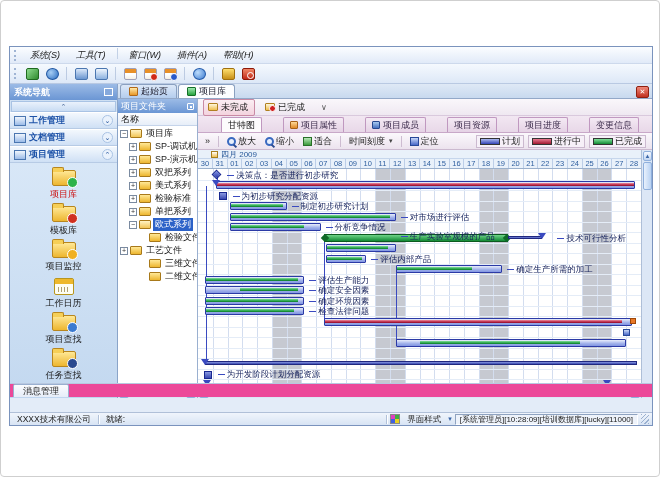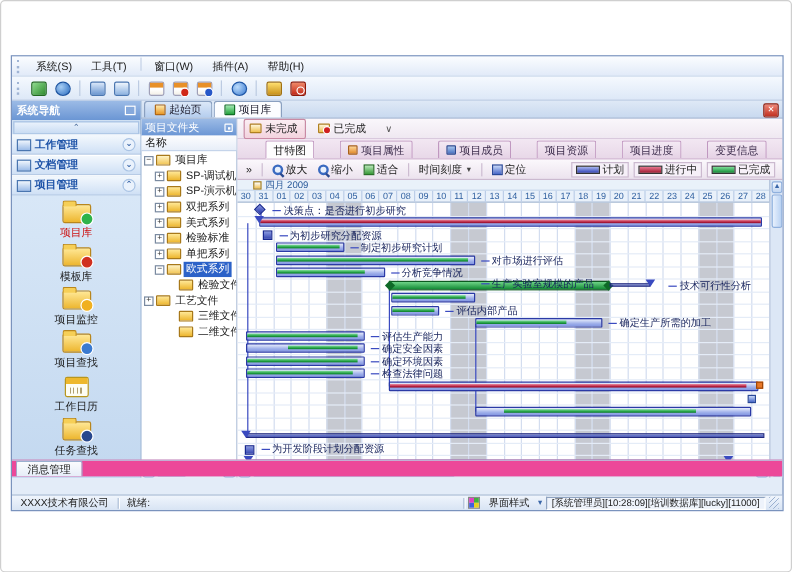--- a/index.html
+++ b/index.html
@@ -3,21 +3,21 @@
 <meta charset="utf-8">
 <style>
   * { margin:0; padding:0; box-sizing:border-box; }
   html,body { width:660px; height:477px; background:#fff; overflow:hidden;
     font-family:"Liberation Sans","DejaVu Sans",sans-serif; font-size:9px; color:#222; }
   .frame { position:relative; width:660px; height:477px; background:#fff; border:1px solid #cfcfcf; border-radius:4px; }
   .win { position:absolute; left:8px; top:45px; width:644px; height:380px; border:1px solid #7a93bd; background:#e3ecf8; overflow:hidden; }
 
   
   .menubar { height:17px; display:flex; align-items:center; padding:0 3px; gap:1px;
-    background:linear-gradient(#fbfdff,#e1eaf8); border-bottom:1px solid #cdd9ec; }
+    background:linear-gradient(#fbfdff,#e1eaf8); border-bottom:1px solid #cdd9ec;font-style:italic; }
   .grip { width:3px; height:11px; border-left:2px dotted #9fb4d4; margin:0 4px 0 1px; }
   .menu-item { padding:1px 8px; color:#1a1a1a; white-space:nowrap; cursor:default; }
   .msep { width:1px; height:11px; background:#c3d1e6; margin:0 3px; }
   .toolbar { height:20px; display:flex; align-items:center; padding:0 3px; gap:2px;
     background:linear-gradient(#f5f9fe,#dde8f7); border-bottom:1px solid #b9c9e2; }
   .tbtn { width:18px; height:17px; display:flex; align-items:center; justify-content:center; border-radius:2px; }
   .tsep { width:1px; height:13px; background:#bccbe2; margin:0 3px; }
   .tico { width:13px; height:12px; border-radius:2px; position:relative; }
   .c-green { background:linear-gradient(135deg,#8fdc8f,#2e8b2e); border:1px solid #1f6a1f; }
   .c-blue  { background:radial-gradient(circle at 35% 35%,#a6cdf4,#2a6cc0); border-radius:50%; border:1px solid #1d54a0; }
@@ -289,26 +289,26 @@
             </div>
             <div class="sb-item">
               <span class="bfold bg-red" style="display: block;"></span>
               <span class="lbl">模板库</span>
             </div>
             <div class="sb-item">
               <span class="bfold bg-gold" style="display: block;"></span>
               <span class="lbl">项目监控</span>
             </div>
             <div class="sb-item">
+              <span class="calbig" style="display: block;"></span>
+              <span class="lbl">工作日历</span>
+            </div>
+            <div class="sb-item">
               <span class="bfold bg-blue" style="display: block;"></span>
               <span class="lbl">项目查找</span>
-            </div>
-            <div class="sb-item">
-              <span class="calbig" style="display: block;"></span>
-              <span class="lbl">工作日历</span>
             </div>
             <div class="sb-item">
               <span class="bfold bg-navy" style="display: block;"></span>
               <span class="lbl">任务查找</span>
             </div>
           </div>
         <div class="sb-bottom">⌄</div>
       </div>
 
       <div class="main">

